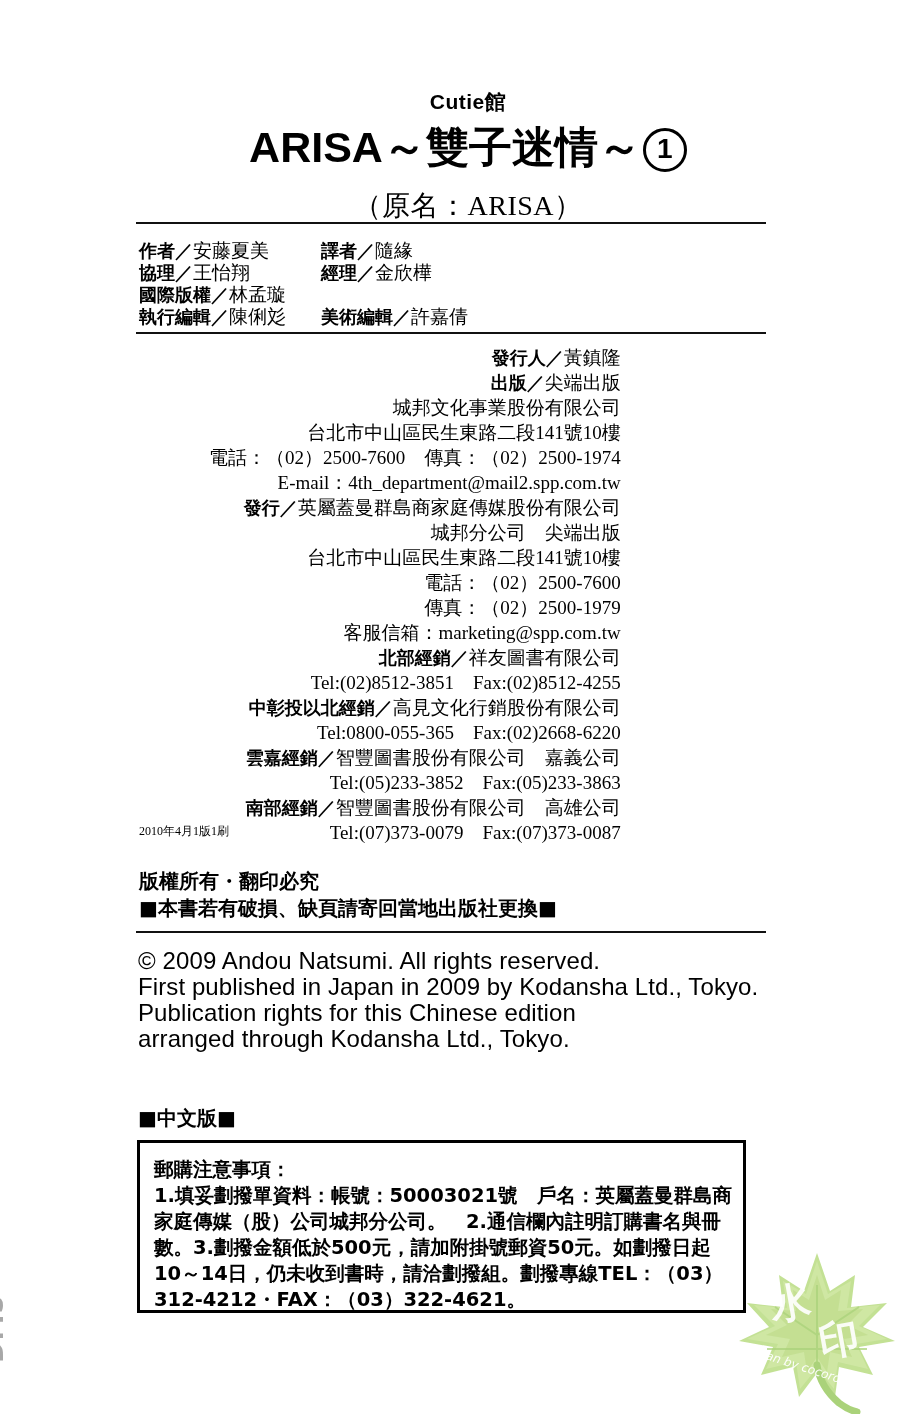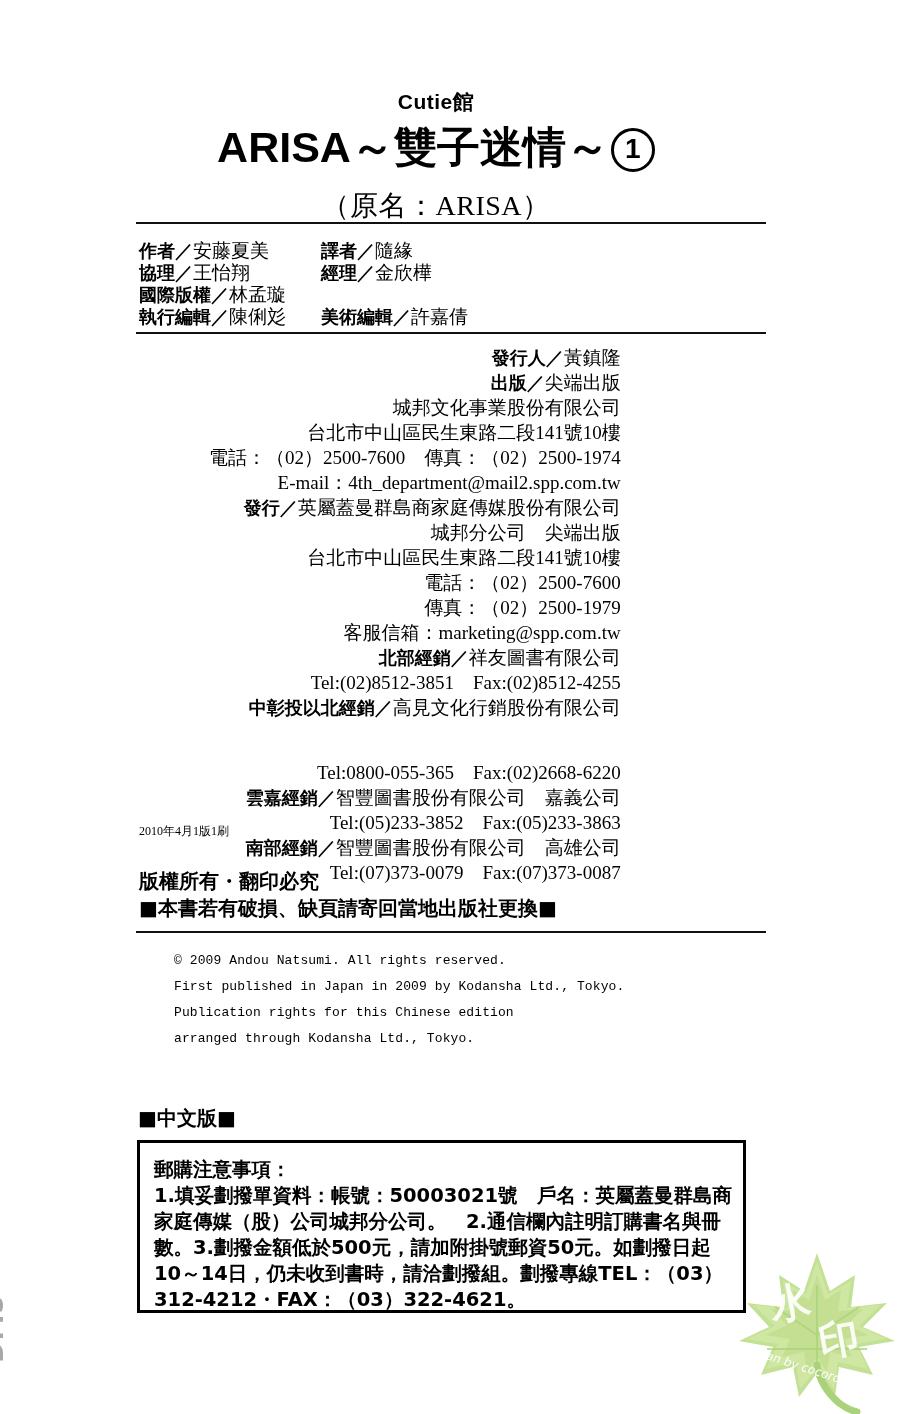--- a/index.html
+++ b/index.html
@@ -13,24 +13,25 @@
     height: 1414px;
     background: #ffffff;
     overflow: hidden;
     font-family: "Liberation Serif", "DejaVu Serif", serif;
     color: #000000;
   }
 
   
   .masthead {
     position: absolute;
-    left: 12px;
+    left: 0;
     top: 90px;
     width: 848px;
     text-align: center;
+    padding-left: 44px;
   }
   .imprint {
     font-family: "Liberation Sans", "DejaVu Sans", sans-serif;
     font-weight: bold;
     font-size: 21px;
     letter-spacing: 0.5px;
     line-height: 1.1;
   }
   .booktitle {
     font-family: "Liberation Sans", "DejaVu Sans", sans-serif;
@@ -135,24 +136,23 @@
     font-family: "DejaVu Sans", "Liberation Sans", sans-serif;
     font-weight: bold;
     font-size: 20px;
   }
   #rights .ln { height: 27px; line-height: 27px; white-space: pre; }
 
   
   #eng {
     left: 138px;
     top: 948px;
-    font-family: Liberation Mono, monospace;
-    font-size: 13px;
+    font-family: Liberation Sans, sans-serif;
+    font-size: 24px;
     letter-spacing: 0.1px;
-    margin-left: 36px;
   }
   #eng .ln { height: 26px; line-height: 26px; white-space: pre; }
 
   
   #cn-marker {
     left: 138px;
     top: 1105px;
     font-family: "DejaVu Sans", "Liberation Sans", sans-serif;
     font-weight: bold;
     font-size: 20px;
@@ -252,21 +252,21 @@
       <div class="ln ind2"><span class="v">E-mail：4th_department@mail2.spp.com.tw</span></div>
       <div class="ln"><span class="k">發行／</span><span class="v">英屬蓋曼群島商家庭傳媒股份有限公司</span></div>
       <div class="ln ind1"><span class="v">城邦分公司　尖端出版</span></div>
       <div class="ln ind1"><span class="v">台北市中山區民生東路二段141號10樓</span></div>
       <div class="ln ind2"><span class="v">電話：（02）2500-7600</span></div>
       <div class="ln ind2"><span class="v">傳真：（02）2500-1979</span></div>
       <div class="ln ind2"><span class="v">客服信箱：marketing@spp.com.tw</span></div>
       <div class="ln"><span class="k">北部經銷／</span><span class="v">祥友圖書有限公司</span></div>
       <div class="ln ind2"><span class="v">Tel:(02)8512-3851　Fax:(02)8512-4255</span></div>
       <div class="ln"><span class="k">中彰投以北經銷／</span><span class="v">高見文化行銷股份有限公司</span></div>
-      <div class="ln" style="padding-left: 95px; margin-top: 40px;"><span class="v">Tel:0800-055-365　Fax:(02)2668-6220</span></div>
+      <div class="ln" style="padding-left: 95px;"><span class="v">Tel:0800-055-365　Fax:(02)2668-6220</span></div>
       <div class="ln"><span class="k">雲嘉經銷／</span><span class="v">智豐圖書股份有限公司　嘉義公司</span></div>
       <div class="ln ind2"><span class="v">Tel:(05)233-3852　Fax:(05)233-3863</span></div>
       <div class="ln"><span class="k">南部經銷／</span><span class="v">智豐圖書股份有限公司　高雄公司</span></div>
       <div class="ln ind2"><span class="v">Tel:(07)373-0079　Fax:(07)373-0087</span></div>
     </div>
 
   <div class="block" id="dateline">2010年4月1版1刷</div>
 
   <div class="block" id="rights">
     <div class="ln">版權所有・翻印必究</div>

